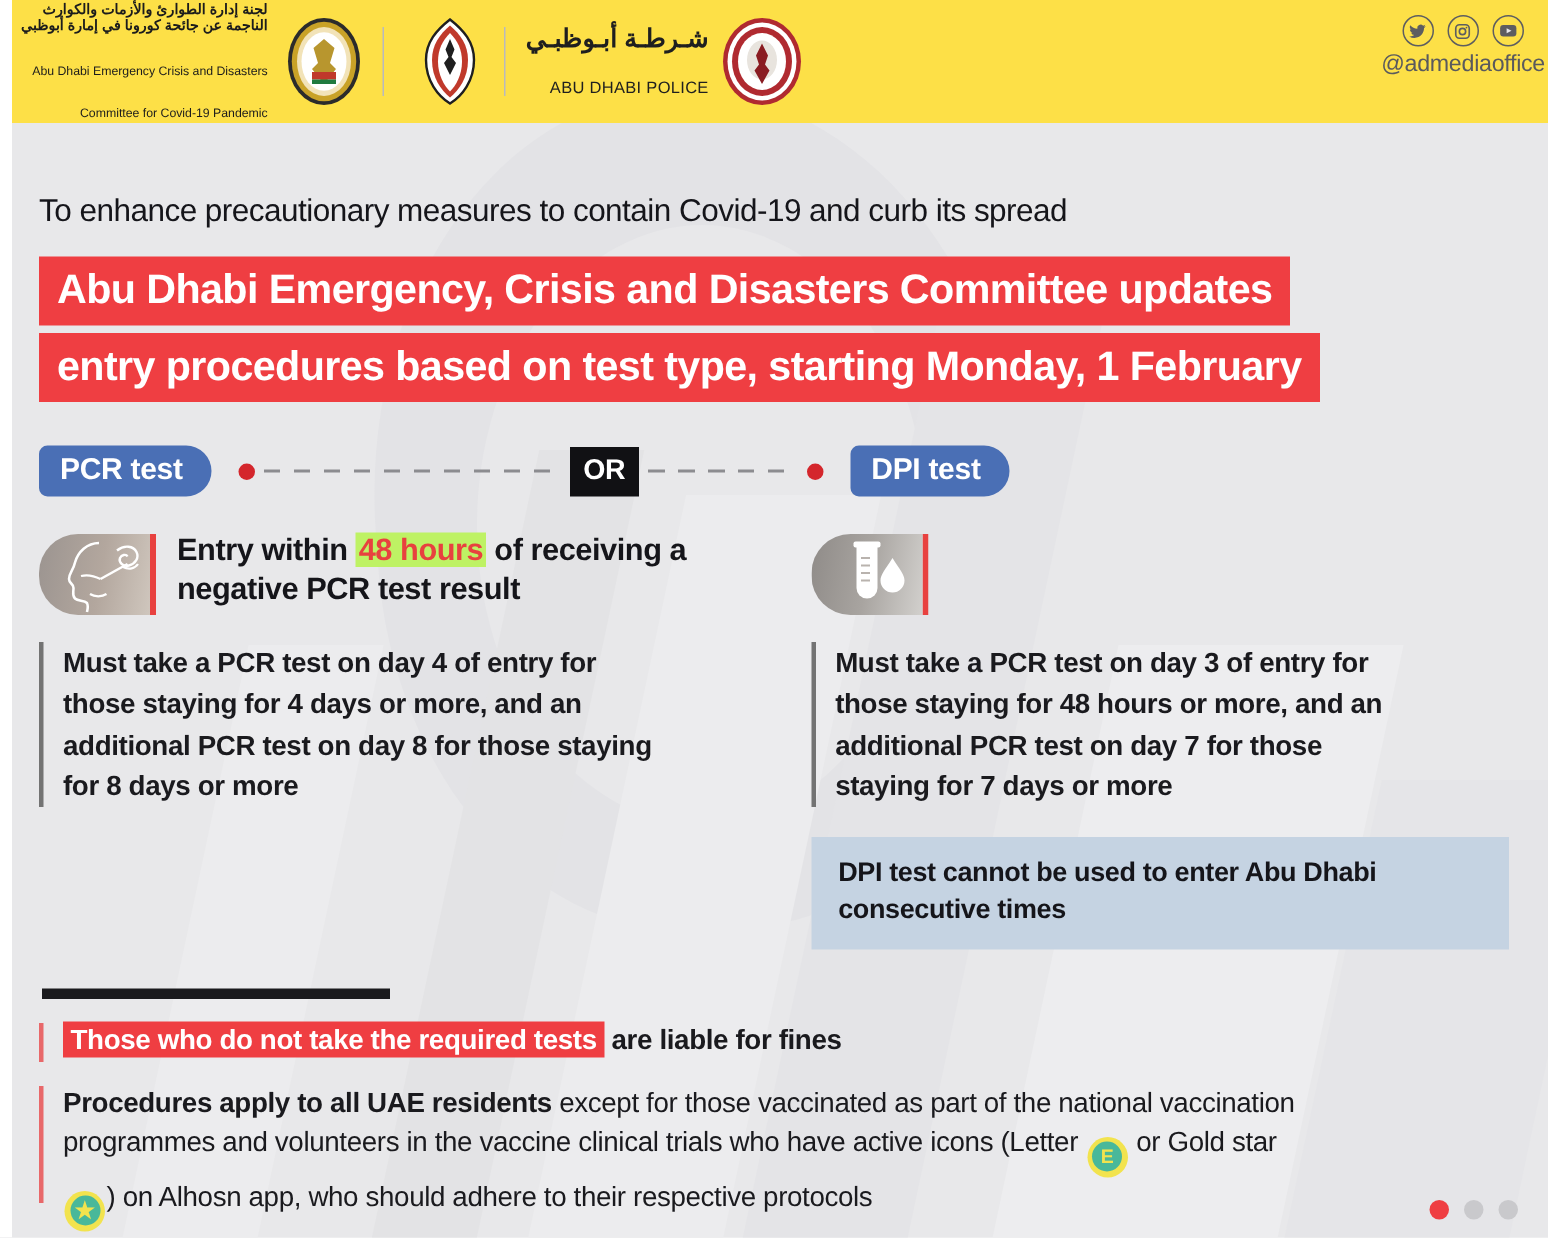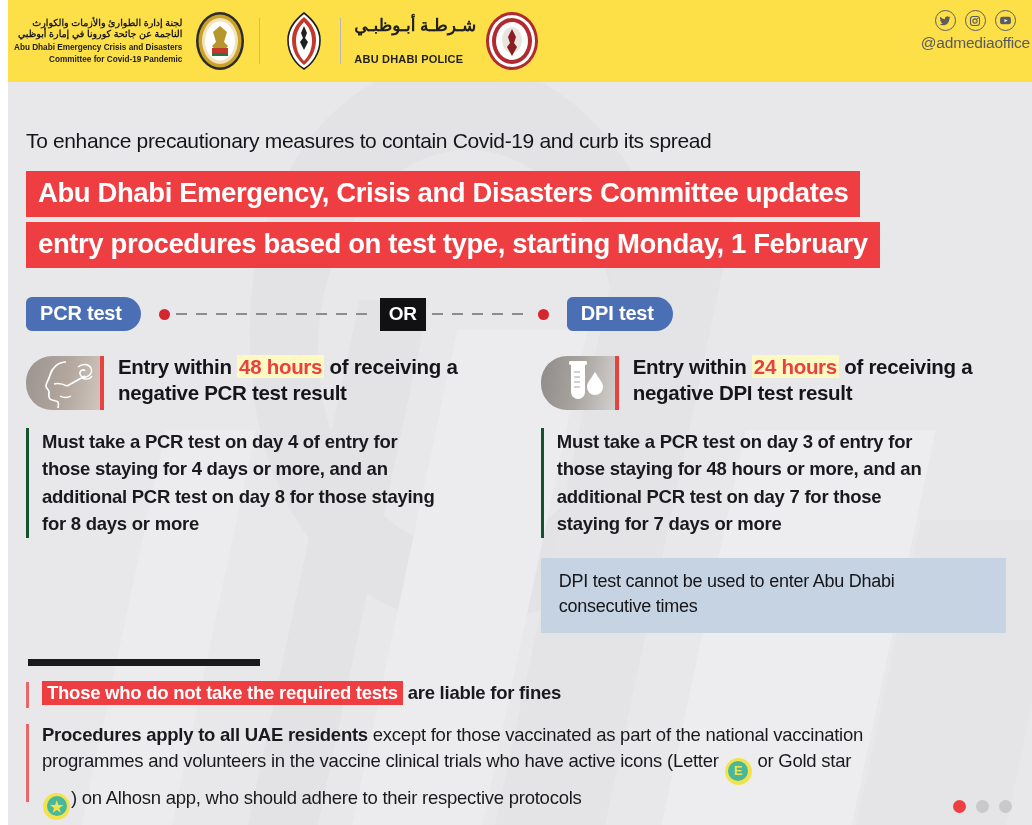--- a/index.html
+++ b/index.html
@@ -50,29 +50,29 @@
   .header {
     position:relative; z-index:5;
     height:82px; width:1032px;
     display:flex; align-items:center;
     background:#fde047;
     padding-left:14px;
   }
   .logo-group { display:flex; align-items:center; }
   .ad-committee { text-align:right; line-height:1.18; padding-right:12px; }
   .ad-committee .ar { font-size:9.5px; font-weight:bold; color:#1c1c1c; direction:rtl; }
-  .ad-committee .en { font-size:8.2px; font-weight:bold; color:#1c1c1c; margin-top:3px; }
+  .ad-committee .en { font-size:8.2px; font-weight:normal; color:#1c1c1c; margin-top:19px; }
   .seal { flex:none; }
   .vline { width:1px; height:46px; background:#b9b9bd; margin:0 13px; }
   .doh-text { text-align:right; line-height:1.15; }
   .doh-text .ar { font-size:17px; font-weight:bold; color:#1f1f1f; letter-spacing:1px; direction:rtl;}
   .doh-text .en { font-size:11px; font-weight:bold; color:#1f1f1f; letter-spacing:.2px; margin-top:1px;}
-  .pol-text { text-align:left; line-height:1.15; }
+  .pol-text { text-align:right; line-height:1.15; }
   .pol-text .ar { font-size:17px; font-weight:bold; color:#1f1f1f; letter-spacing:1px; direction:rtl;}
-  .pol-text .en { font-size:11px; font-weight:bold; color:#1f1f1f; letter-spacing:.2px; margin-top:18px;}
+  .pol-text .en { font-size:11px; font-weight:normal; color:#1f1f1f; letter-spacing:.2px; margin-top:18px;}
 
   .social {
     position:absolute; right:2px; top:10px;
     display:flex; flex-direction:column; align-items:center;
   }
   .social-row { display:flex; gap:9px; }
   .sbtn {
     width:21px; height:21px; border-radius:50%;
     border:1.6px solid #5d5d60;
     display:flex; align-items:center; justify-content:center;
@@ -140,35 +140,35 @@
   }
   .iconbox.tube {
     background:linear-gradient(100deg,#8f8b88 0%,#a8a4a0 50%,#d2d0cd 100%);
     border-radius:26px 0 0 26px;
   }
   .lead-text {
     margin-left:14px;
     font-size:20.5px; font-weight:bold; color:#15151a;
     line-height:1.26; letter-spacing:-.3px;
   }
-  .hl-red { color:#e8413f; background:#fef9c3; padding:0 2px; }
+  .hl-red { color:#e8413f; background:#bef264; padding:0 2px; }
 
   .note {
     margin-top:18px;
-    border-left:3px solid #14532d;
+    border-left:3px solid #737373;
     padding-left:13px;
     font-size:18.5px; font-weight:bold; color:#1a1a1e;
     line-height:1.48; letter-spacing:-.25px;
   }
   .bluebox {
     margin-top:20px;
     background:#c5d3e2;
     padding:11px 16px 13px 18px;
     width:fit-content;
-    font-size:18px; font-weight:normal; color:#15151a;
+    font-size:18px; font-weight:bold; color:#15151a;
     line-height:1.42; letter-spacing:-.25px;
   }
 
   
   .rule { width:232px; height:7px; background:#1a1a1d; margin:26px 0 0 2px; }
   .foot-item { display:flex; margin-top:14px; }
   .tick { width:3px; flex:none; background:#e8686a; margin-right:13px; }
   .foot-text {
     font-size:18.5px; color:#1a1a1e; line-height:1.42; letter-spacing:-.25px;
   }
@@ -331,23 +331,20 @@
               <rect x="28" y="5" width="18" height="4" rx="1.4" fill="#ffffff"></rect>
               <g stroke="#b9b3ae" stroke-width="1.2">
                 <path d="M33 16 h6"></path>
                   <path d="M33 21 h6"></path>
                   <path d="M33 26 h6"></path>
                   <path d="M33 31 h6"></path>
               </g>
               <path d="M54 16 c5 8 8 11 8 15 a8 8 0 0 1 -16 0 c0 -4 3 -7 8 -15z" fill="#ffffff"></path>
             </svg>
           </div>
-          <div class="lead-text">
-            <span>Entry within </span><span class="hl-red">24 hours</span><span> of receiving a negative DPI test result</span>
-          </div>
         </div>
         <div class="note" style="max-width:400px">Must take a PCR test on day 3 of entry for those staying for 48 hours or more, and an additional PCR test on day 7 for those staying for 7 days or more</div>
         <div class="bluebox">DPI test cannot be used to enter Abu Dhabi consecutive times</div>
       </div>
     </div>
 
     <div class="rule"></div>
 
     <div class="foot-item">
       <div class="tick" style="height:26px;margin-top:2px"></div>

